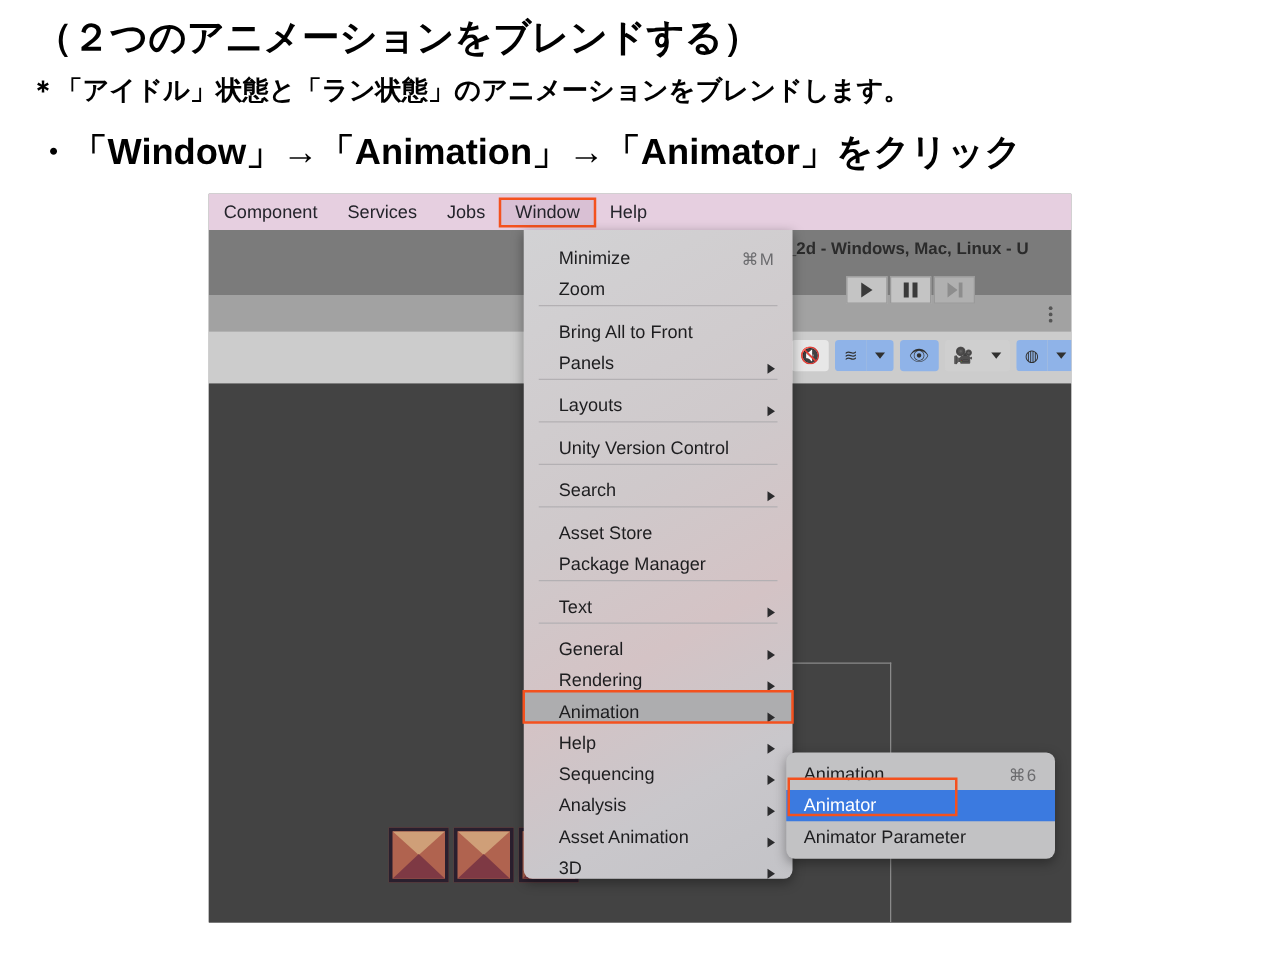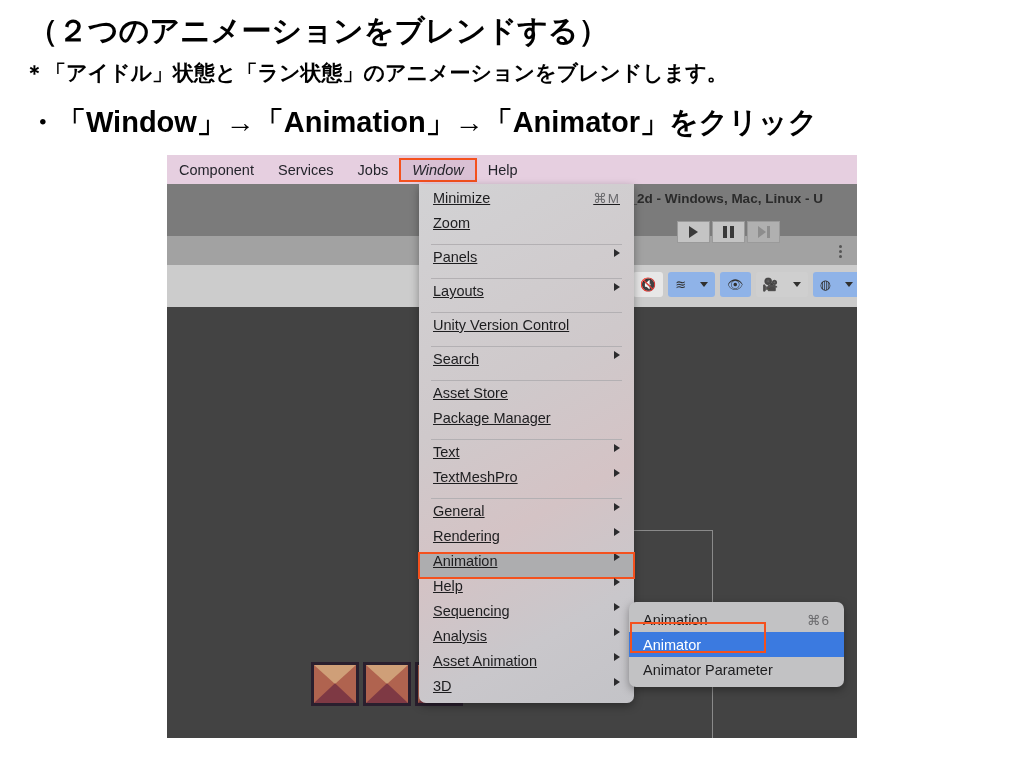--- a/index.html
+++ b/index.html
@@ -43,21 +43,20 @@
     font-size: 14.5px; color: #24242b;
     padding: 3px 12px;
     white-space: nowrap;
   }
   .menubar-item.active {
     background: #d9c0d4;
   }
   .redbox {
     outline: 2.5px solid #f4511e;
     outline-offset: -1px;
-    font-style: italic;
   }
 
   
   .band { position: absolute; left: 0; }
   .band-a { top: 29px; width: 690px; height: 52px; background: #7b7b7b; }
   .band-b { top: 81px; width: 690px; height: 29px; background: #a2a2a2; }
   .band-c { top: 110px; width: 690px; height: 42px; background: #cccccc; }
   .band-d { top: 152px; width: 690px; height: 431px; background: #434343; }
 
   
@@ -151,24 +150,23 @@
     background: linear-gradient(150deg,#d2d2d4 0%, #cfc9cb 40%, #d4c3c5 62%, #c9c7cb 82%, #c3c3c7 100%);
     border-radius: 0 0 7px 7px;
     box-shadow: 0 3px 9px rgba(0,0,0,.35);
     padding: 6px 0 0 0;
     font-size: 14.5px;
     color: #1d1d1f;
   }
   .mi {
     position: relative;
     height: 25px;
-    display: flex; align-items: flex-start;
-    padding: 0 14px 0 14px;
-    white-space: nowrap;
-    text-decoration: underline;
+    display: flex; align-items: flex-end;
+    padding: 0 14px 0 28px;
+    white-space: nowrap;
   }
   .mi .lbl { flex: 1; }
   .mi .sc { color: #6b6b6e; font-size: 13.5px; letter-spacing: 1px; }
   .mi .chev {
     width: 0; height: 0;
     border-left: 6px solid #2b2b2d;
     border-top: 4.5px solid transparent;
     border-bottom: 4.5px solid transparent;
   }
   .mi.hl { background: #adadaf; }
@@ -294,20 +292,23 @@
     <div class="menu">
       <div class="mi">
         <span class="lbl">Minimize</span>
         <span class="sc">⌘M</span>
       </div>
       <div class="mi">
         <span class="lbl">Zoom</span>
       </div>
       <div class="sep"></div>
       <div class="mi">
+        <span class="lbl">Bring All to Front</span>
+      </div>
+      <div class="mi">
         <span class="lbl">Panels</span>
         <span class="chev"></span>
       </div>
       <div class="sep"></div>
       <div class="mi">
         <span class="lbl">Layouts</span>
         <span class="chev"></span>
       </div>
       <div class="sep"></div>
       <div class="mi">
@@ -321,24 +322,20 @@
       <div class="sep"></div>
       <div class="mi">
         <span class="lbl">Asset Store</span>
       </div>
       <div class="mi">
         <span class="lbl">Package Manager</span>
       </div>
       <div class="sep"></div>
       <div class="mi">
         <span class="lbl">Text</span>
-        <span class="chev"></span>
-      </div>
-      <div class="mi">
-        <span class="lbl">TextMeshPro</span>
         <span class="chev"></span>
       </div>
       <div class="sep"></div>
       <div class="mi">
         <span class="lbl">General</span>
         <span class="chev"></span>
       </div>
       <div class="mi">
         <span class="lbl">Rendering</span>
         <span class="chev"></span>

